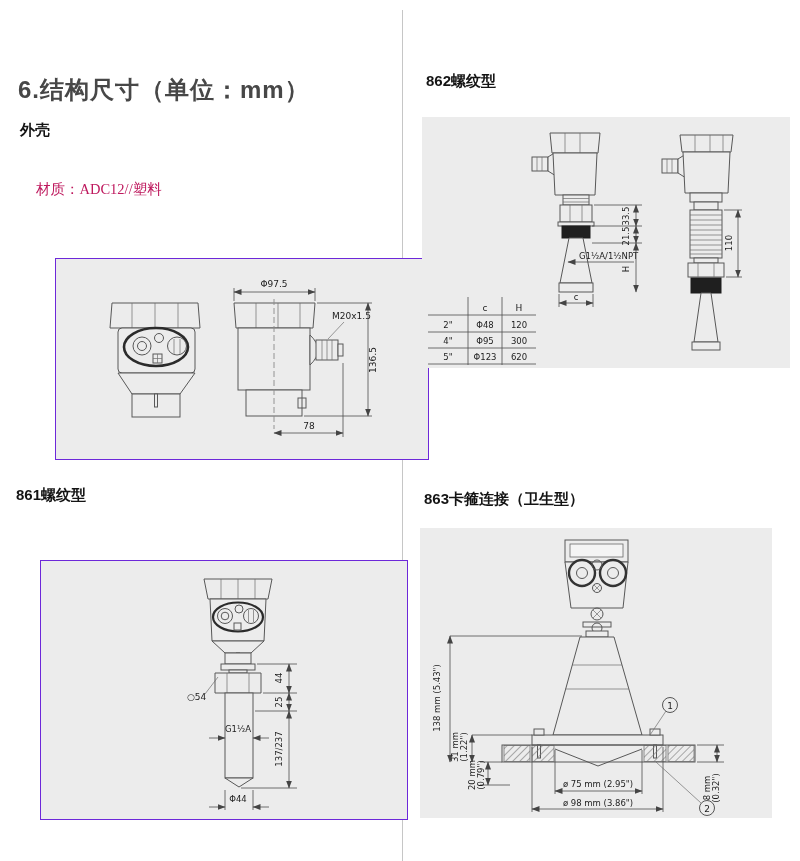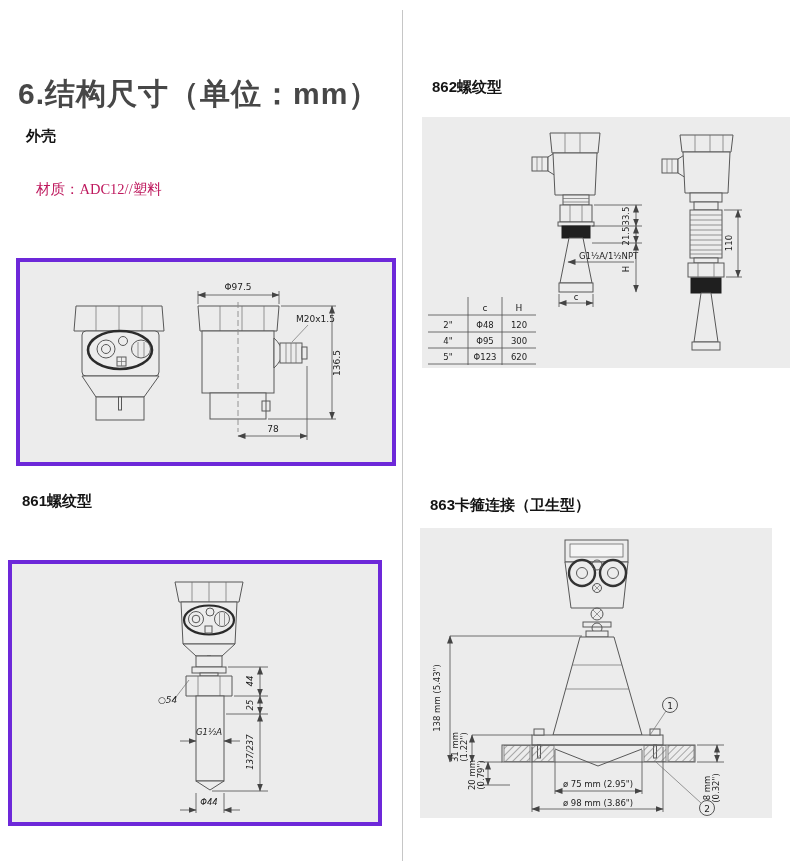--- a/index.html
+++ b/index.html
@@ -1,32 +1,32 @@
 <!DOCTYPE html>
 <html><head>
 <meta charset="utf-8">
 <style>
   html,body{margin:0;padding:0;background:#fff;}
   .page{position:relative;width:800px;height:861px;background:#fff;overflow:hidden;
         font-family:"Liberation Sans",sans-serif;}
   .v-divider{position:absolute;left:402px;top:10px;width:1px;height:851px;background:#c6c6c6;}
-  .main-title{position:absolute;left:18px;top:74px;margin:0;font-size:30px;font-weight:700;
+  .main-title{position:absolute;left:18px;top:74px;margin:0;font-size:24px;font-weight:700;
               color:#474747;letter-spacing:1px;}
-  .sec-title{position:absolute;margin:8px;font-size:15px;font-weight:700;color:#141414;}
+  .sec-title{position:absolute;margin:2px;font-size:15px;font-weight:700;color:#141414;}
   .t-housing{left:18px;top:119px;}
   .t-861{left:14px;top:484px;}
   .t-862{left:424px;top:70px;}
   .t-863{left:422px;top:488px;}
   .material{position:absolute;left:36px;top:180px;font-family:"Liberation Serif",serif;
             font-size:14.5px;color:#be185d;}
   .panel{position:absolute;background:#ececec;}
-  .bordered{border:4px solid #6d28d9;}
+  .bordered{border:1px solid #6d28d9;margin-left:39px;}
   .p-housing{left:16px;top:258px;width:372px;height:200px;}
   .p-862{left:422px;top:117px;width:368px;height:251px;}
-  .p-861{left:8px;top:560px;width:366px;height:258px;font-style:italic;}
+  .p-861{left:1px;top:560px;width:366px;height:258px;}
   .p-863{left:420px;top:528px;width:352px;height:290px;}
   svg{display:block;}
   .ln{stroke:#585858;stroke-width:1;fill:#ececec;}
   .lnn{stroke:#585858;stroke-width:1;fill:none;}
   .thin{stroke:#6f6f6f;stroke-width:.7;fill:none;}
   .dim{stroke:#4f4f4f;stroke-width:.8;fill:none;}
   .dark{fill:#1f1f1f;stroke:#1f1f1f;}
   .dtx{font-family:"DejaVu Sans",sans-serif;font-size:9px;fill:#1c1c1c;}
   .dtx2{font-family:"DejaVu Sans",sans-serif;font-size:8.5px;fill:#1c1c1c;}
   .cl{stroke:#8a8a8a;stroke-width:.9;stroke-dasharray:6 3;fill:none;}

